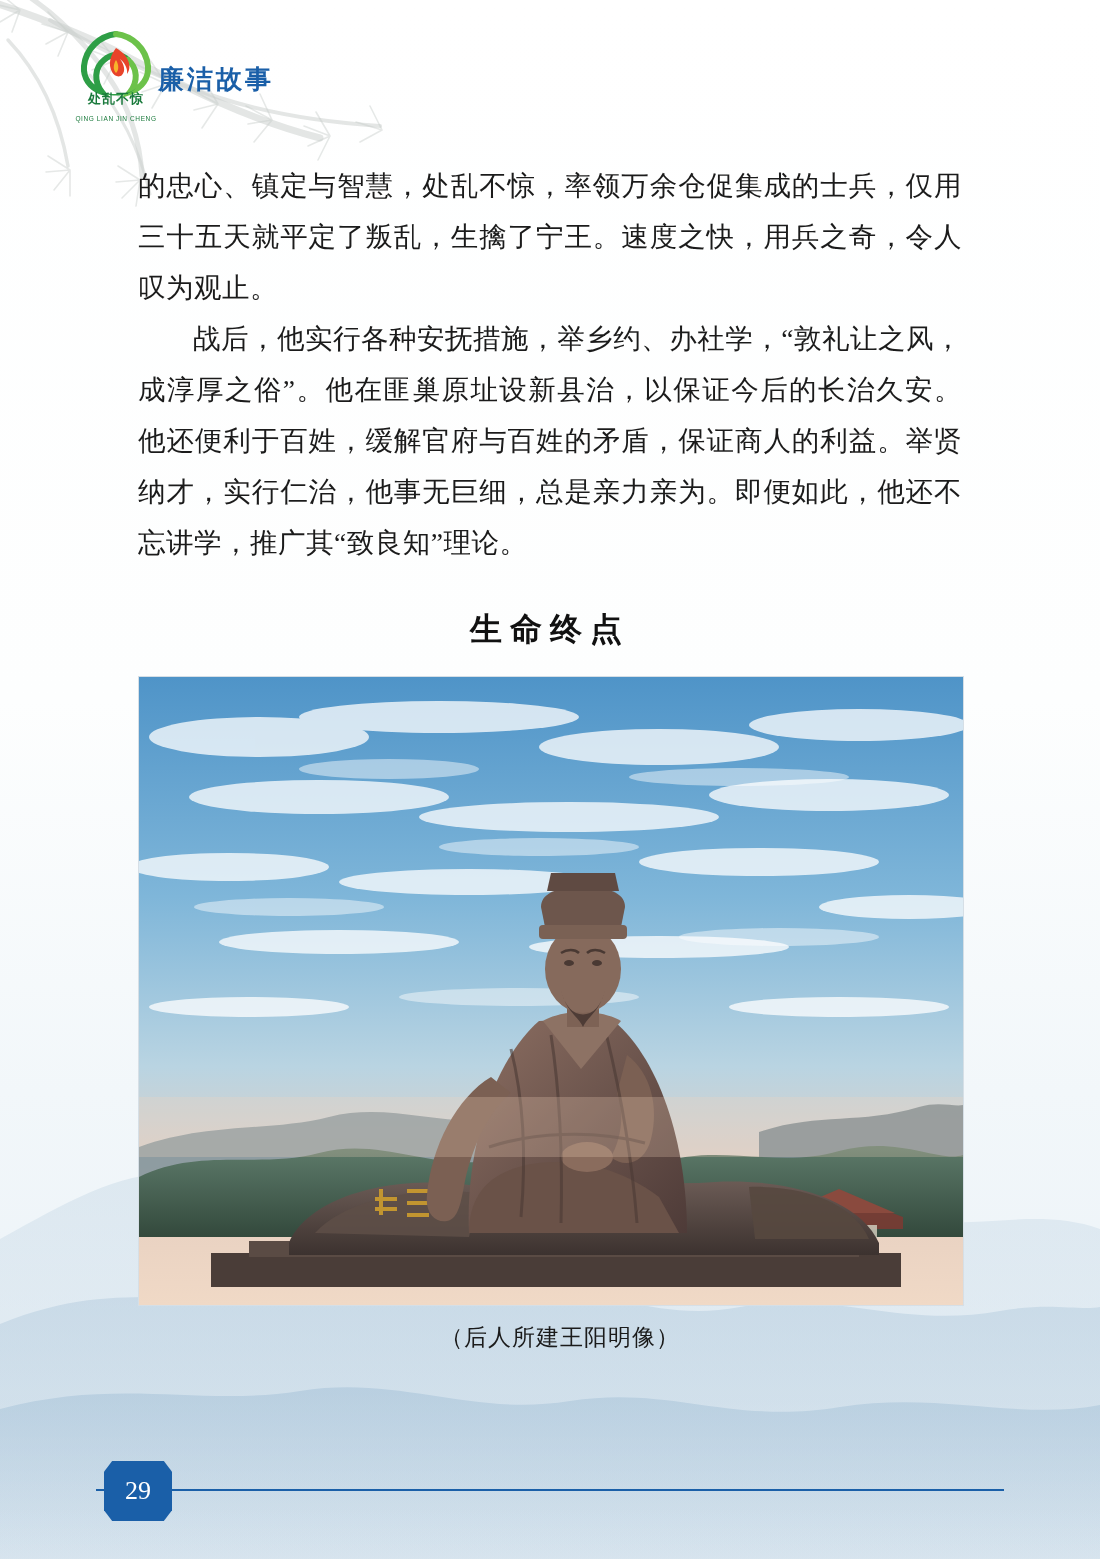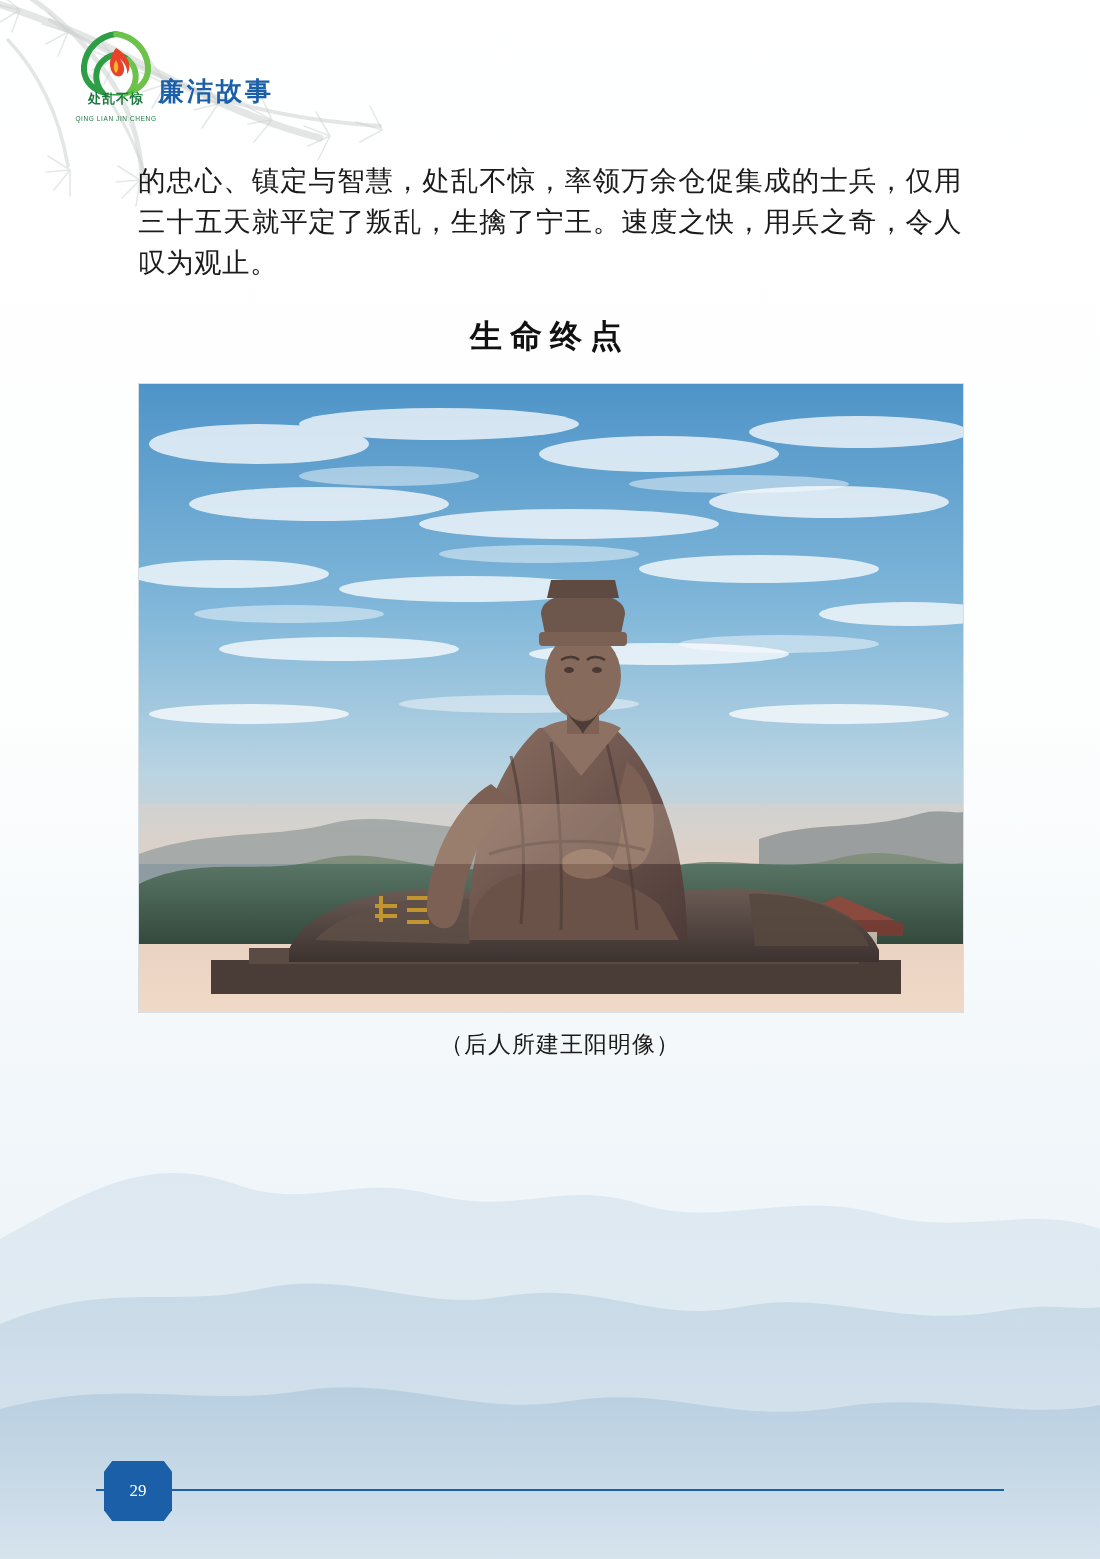--- a/index.html
+++ b/index.html
@@ -76,49 +76,49 @@
     bottom: 2px;
     left: 0; right: 0;
     text-align: center;
     font-size: 6.5px;
     color: #1a7a3c;
     letter-spacing: 0.6px;
   }
   .header-title {
     position: absolute;
     left: 158px;
-    top: 74px;
+    top: 62px;
     font-size: 26px;
     font-weight: bold;
     color: #1a5fa8;
     letter-spacing: 3px;
     font-family: "Liberation Sans", sans-serif;
   }
 
   
   .content {
     position: absolute;
     left: 138px;
     top: 160px;
     width: 824px;
   }
   .para {
     font-family: "Liberation Serif", serif;
     font-size: 27.5px;
-    line-height: 41px;
+    line-height: 51px;
     color: #1b1b1b;
     text-align: justify;
     text-justify: inter-ideograph;
     letter-spacing: 0.5px;
     margin: 0;
   }
   .para.indent { text-indent: 2em; }
 
   .section-title {
-    margin-top: 32px;
+    margin-top: 40px;
     text-align: center;
     font-family: "Liberation Serif", serif;
     font-size: 32px;
     font-weight: bold;
     letter-spacing: 8px;
     color: #111111;
   }
 
   
   .figure {
@@ -160,21 +160,21 @@
     background: #1a5fa8;
   }
   .page-badge {
     position: absolute;
     left: 104px;
     top: 6px;
     width: 68px;
     height: 60px;
     background: #1a5fa8;
     color: #ffffff;
-    font-size: 17px;
+    font-size: 26px;
     font-family: "Liberation Serif", serif;
     display: flex;
     align-items: center;
     justify-content: center;
     clip-path: polygon(12% 0, 88% 0, 100% 18%, 100% 82%, 88% 100%, 12% 100%, 0 82%, 0 18%);
   }
 </style>
 </head>
 <body>
 
@@ -242,20 +242,21 @@
       </svg>
       <div class="logo-text-cn">处乱不惊</div>
       <div class="logo-text-en">QING LIAN JIN CHENG</div>
     </div>
     <div class="header-title">廉洁故事</div>
   </div>
 
   <div class="content">
 
     <p class="para">的忠心、镇定与智慧，处乱不惊，率领万余仓促集成的士兵，仅用三十五天就平定了叛乱，生擒了宁王。速度之快，用兵之奇，令人叹为观止。</p>
+    <p class="para indent">战后，他实行各种安抚措施，举乡约、办社学，“敦礼让之风，成淳厚之俗”。他在匪巢原址设新县治，以保证今后的长治久安。他还便利于百姓，缓解官府与百姓的矛盾，保证商人的利益。举贤纳才，实行仁治，他事无巨细，总是亲力亲为。即便如此，他还不忘讲学，推广其“致良知”理论。</p>
 
     <div class="section-title">生命终点</div>
 
     <div class="figure">
       <div class="photo">
         <svg viewBox="0 0 824 628" preserveAspectRatio="none" aria-hidden="true">
           <defs>
             <linearGradient id="sky" x1="0" y1="0" x2="0" y2="1">
               <stop offset="0%" stop-color="#4f94c8"></stop>
               <stop offset="35%" stop-color="#7fb6d9"></stop>

